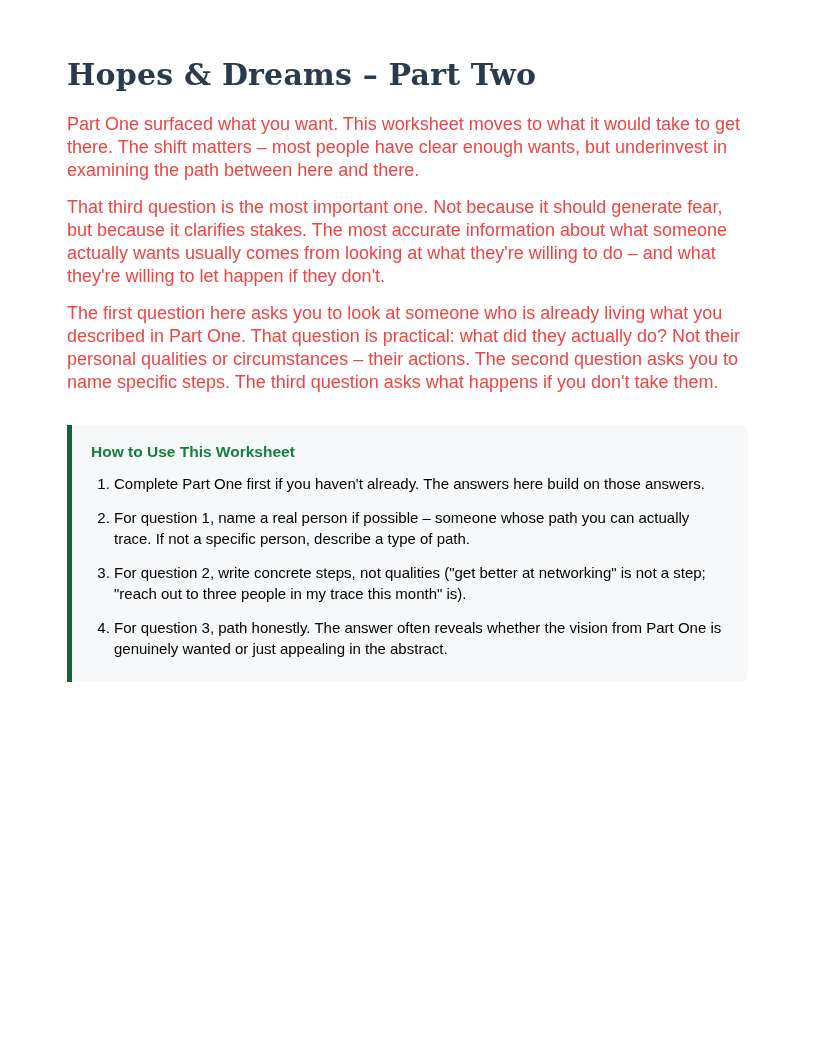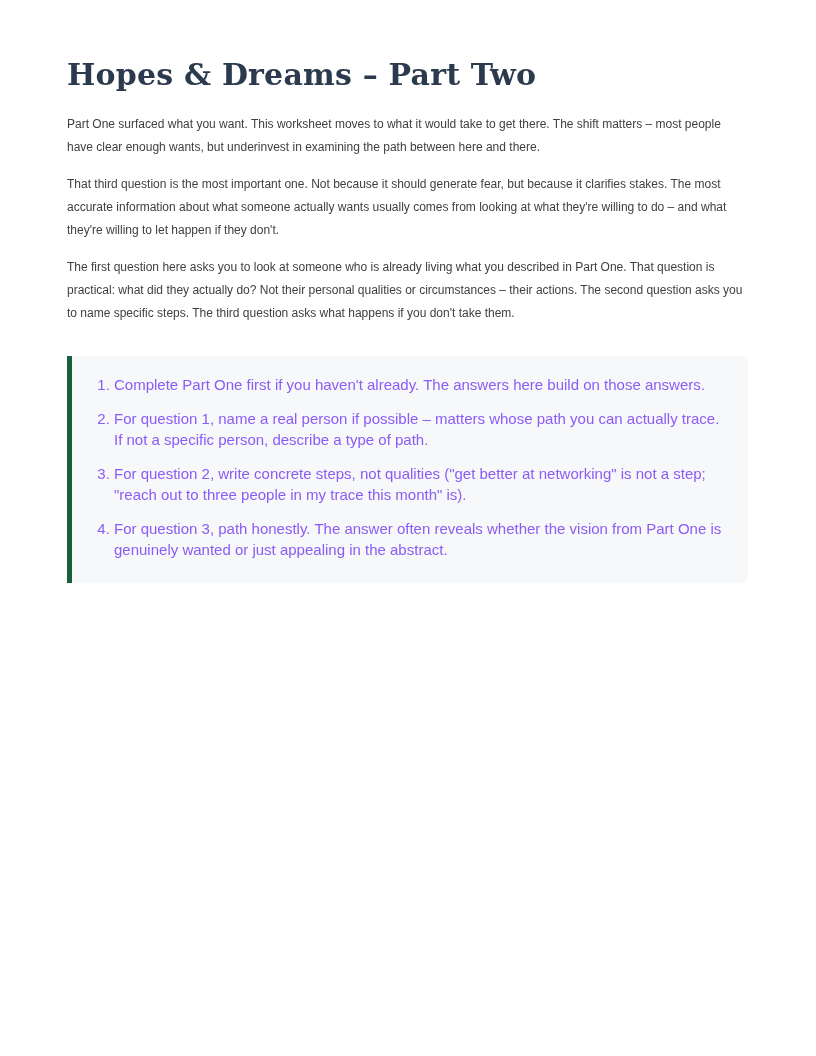--- a/index.html
+++ b/index.html
@@ -20,23 +20,23 @@
     font-family: "DejaVu Serif", "Liberation Serif", serif;
     font-weight: 700;
     font-size: 30px;
     line-height: 36px;
     color: #2c3a4e;
     letter-spacing: 0.2px;
     margin-bottom: 20px;
   }
 
   .para {
-    font-size: 12px;
+    font-size: 18px;
     line-height: 23px;
-    color: #404040;
+    color: #ef4444;
     margin-bottom: 14px;
   }
 
   .callout {
     margin-top: 31px;
     background: #f7f8f9;
     border-left: 5px solid #17603a;
     border-radius: 0 8px 8px 0;
     padding: 18px 26px 10px 19px;
   }
@@ -50,21 +50,21 @@
 
   .callout-list {
     list-style: decimal;
     padding-left: 23px;
     margin: 0;
   }
 
   .callout-list li {
     font-size: 15px;
     line-height: 21.5px;
-    color: #8b5cf6;
+    color: #000000;
     margin-bottom: 12px;
   }
 
   .footer {
     position: absolute;
     top: 953px;
     left: 67px;
     right: 68px;
     border-top: 1px solid #e4e5e6;
     padding-top: 15px;
@@ -105,23 +105,24 @@
 
     <h1 class="doc-title">Hopes &amp; Dreams – Part Two</h1>
 
     <p class="para">Part One surfaced what you want. This worksheet moves to what it would take to get there. The shift matters – most people have clear enough wants, but underinvest in examining the path between here and there.</p>
 
     <p class="para">That third question is the most important one. Not because it should generate fear, but because it clarifies stakes. The most accurate information about what someone actually wants usually comes from looking at what they're willing to do – and what they're willing to let happen if they don't.</p>
 
     <p class="para">The first question here asks you to look at someone who is already living what you described in Part One. That question is practical: what did they actually do? Not their personal qualities or circumstances – their actions. The second question asks you to name specific steps. The third question asks what happens if you don't take them.</p>
 
     <div class="callout">
+      <div class="callout-heading">How to Use This Worksheet</div>
       <ol class="callout-list">
         <li>Complete Part One first if you haven't already. The answers here build on those answers.</li>
-        <li>For question 1, name a real person if possible – matters whose path you can actually trace. If not a specific person, describe a type of path.</li>
+        <li>For question 1, name a real person if possible – someone whose path you can actually trace. If not a specific person, describe a type of path.</li>
         <li>For question 2, write concrete steps, not qualities ("get better at networking" is not a step; "reach out to three people in my trace this month" is).</li>
         <li>For question 3, path honestly. The answer often reveals whether the vision from Part One is genuinely wanted or just appealing in the abstract.</li>
       </ol>
     </div>
 
   </div>
 
   <div class="footer">
     <div class="page-number">1</div>
     <div class="brand">

